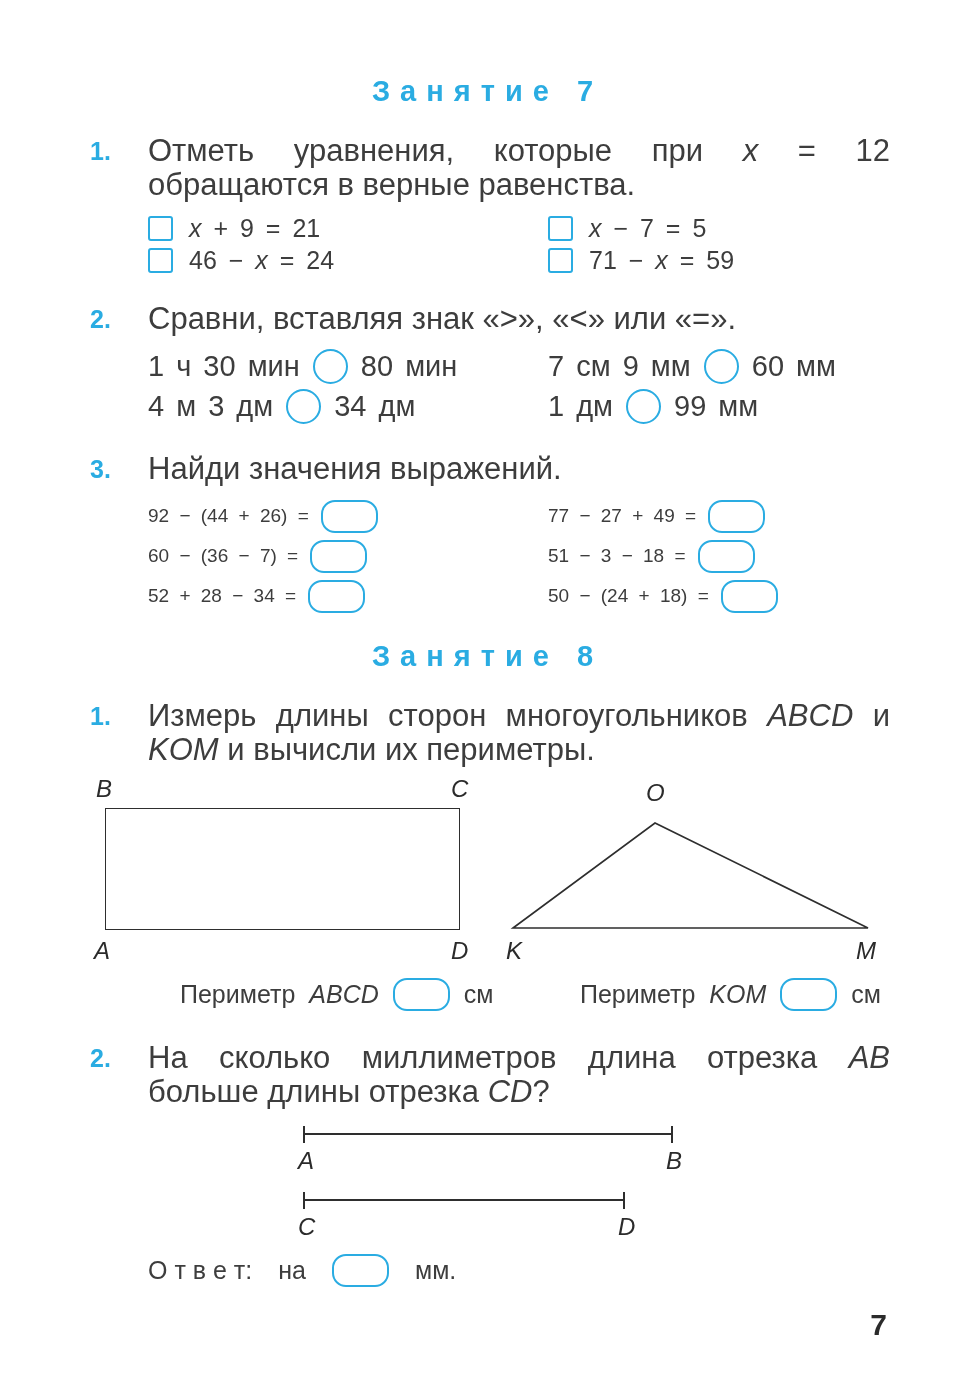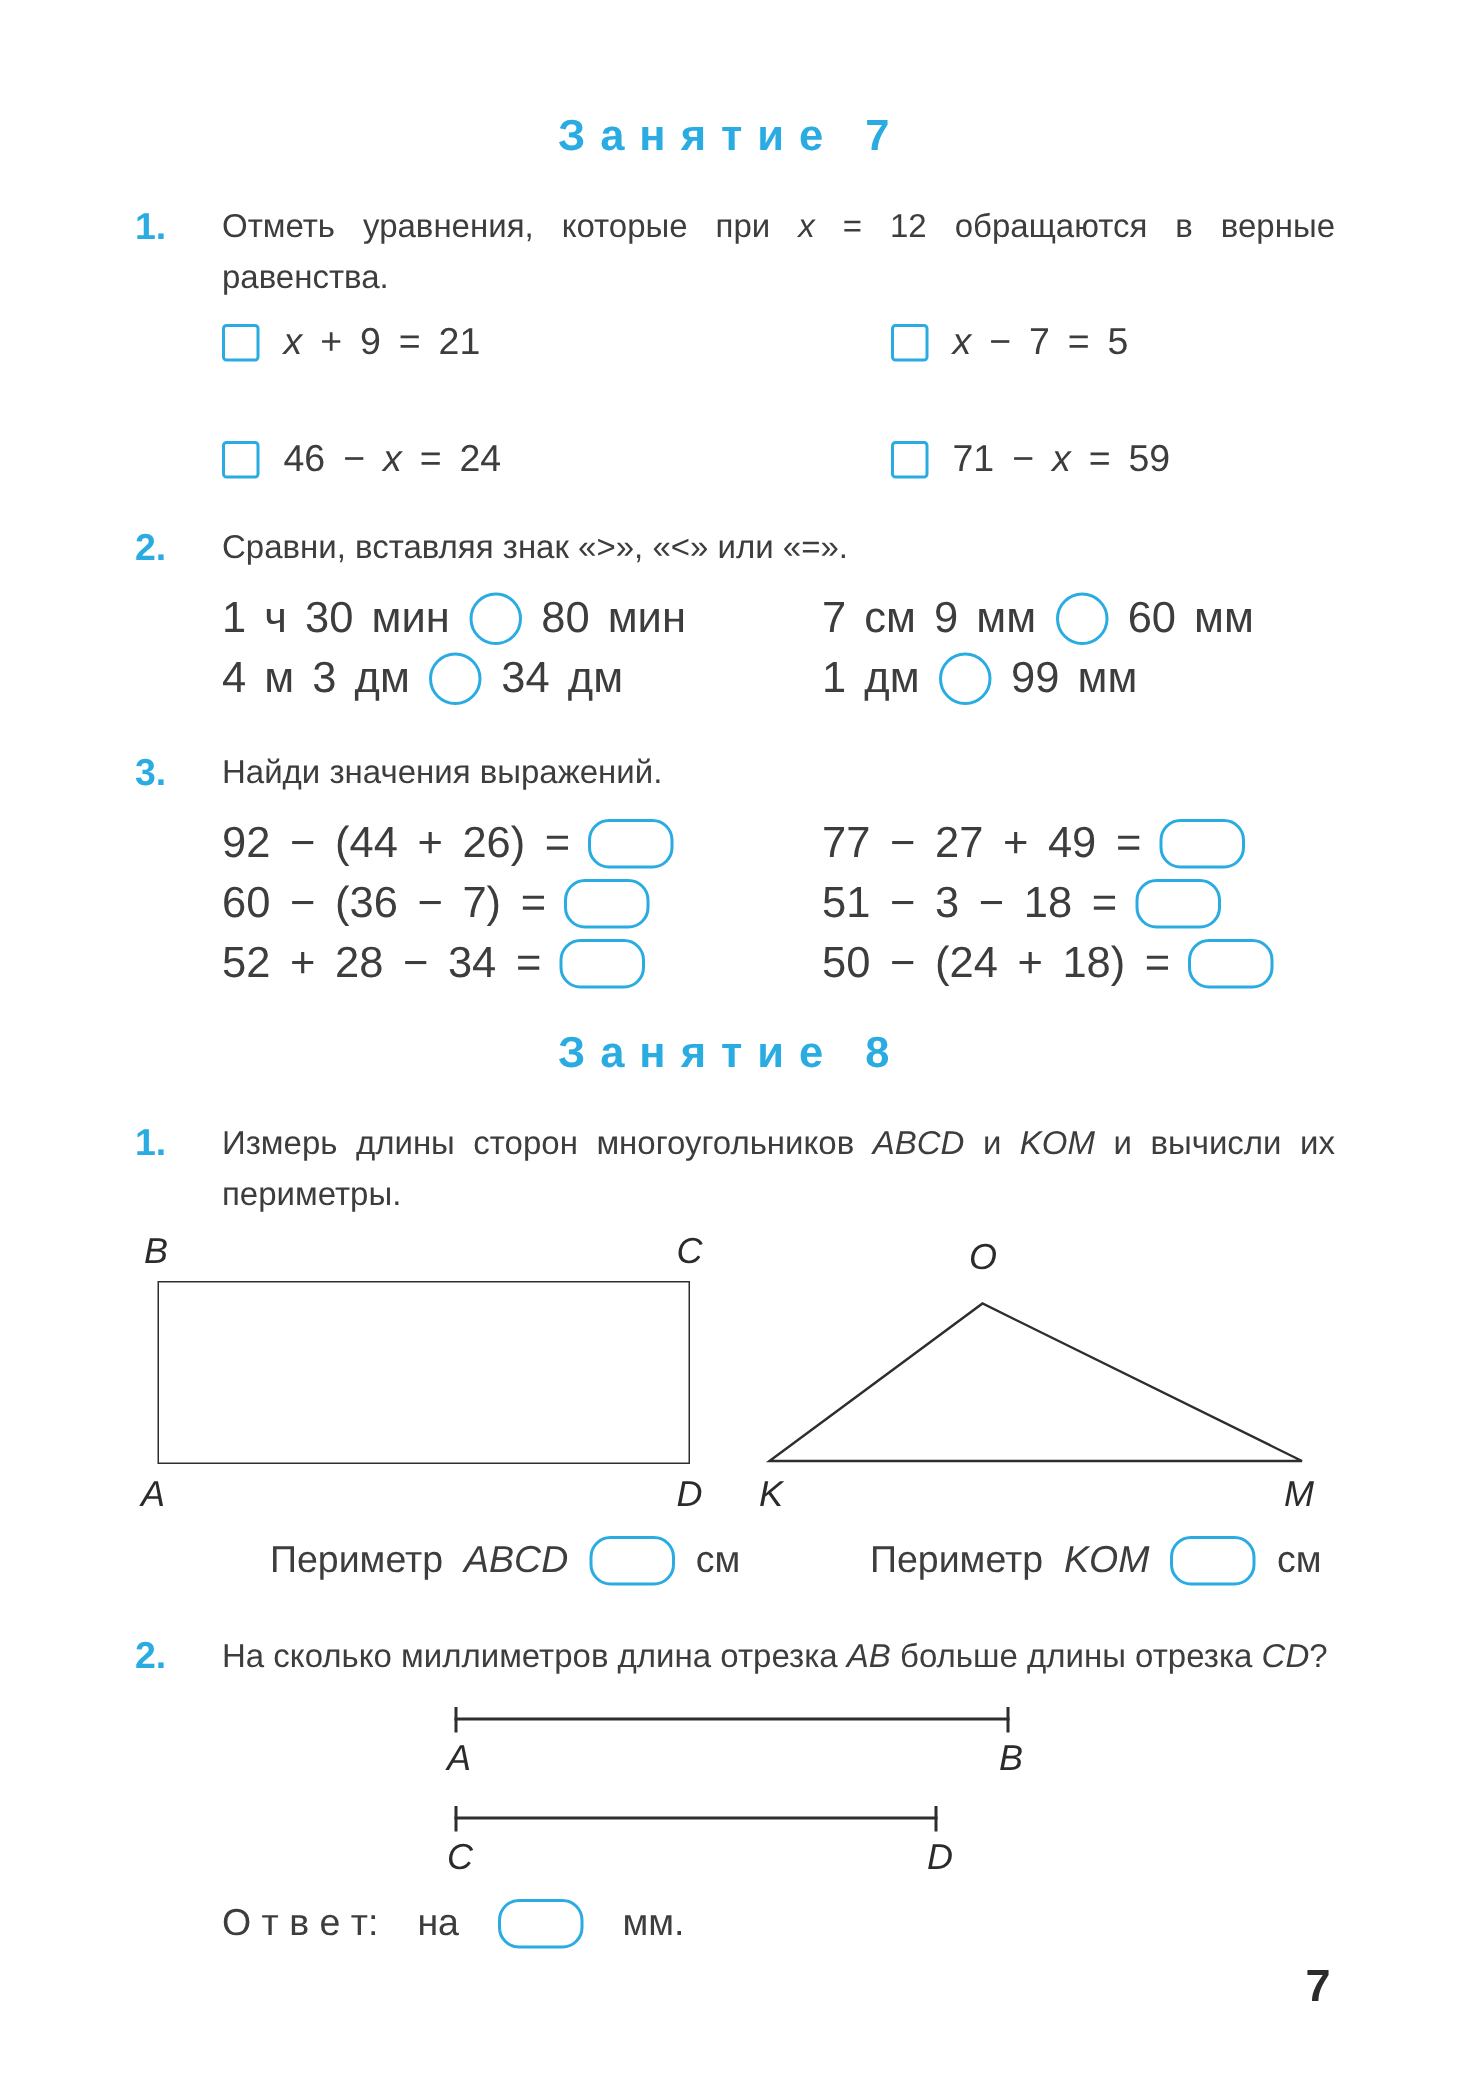--- a/index.html
+++ b/index.html
@@ -15,31 +15,31 @@
   }
   .lesson-title{
     color:var(--accent);font-weight:700;font-size:29px;
     text-align:center;letter-spacing:10px;
   }
   .t7{padding-top:75px;}
   .t8{margin-top:24px;}
   .task{display:flex;padding:0 85px 0 90px;margin-top:26px;}
   .task-num{width:58px;flex:none;color:var(--accent);font-weight:700;font-size:25px;line-height:34px;}
   .task-body{flex:1;min-width:0;}
-  .task-text{font-size:22px;line-height:34px;text-align:justify;}
+  .task-text{font-size:31px;line-height:34px;text-align:justify;}
   .var{font-style:italic;}
   .two-col{display:grid;grid-template-columns:400px 1fr;}
-  .eq-grid{margin-top:10px;grid-auto-rows:32px;gap:46px;}
+  .eq-grid{margin-top:10px;grid-auto-rows:32px;}
   .eq-item{display:flex;align-items:center;gap:16px;font-size:25px;word-spacing:5px;}
   .checkbox{width:25px;height:25px;border:2px solid var(--accent);border-radius:3px;flex:none;background:#fff;}
   .cmp-grid{margin-top:10px;grid-auto-rows:40px;}
   .cmp-item{display:flex;align-items:center;gap:13px;font-size:29px;word-spacing:4px;}
   .circle{width:35px;height:35px;border:2px solid var(--accent);border-radius:50%;flex:none;background:#fff;}
   .expr-grid{margin-top:10px;grid-auto-rows:40px;}
-  .expr-item{display:flex;align-items:center;gap:12px;font-size:29px;word-spacing:5px;}
+  .expr-item{display:flex;align-items:center;gap:12px;font-size:19px;word-spacing:5px;}
   .answer-box{width:57px;height:33px;border:2px solid var(--accent);border-radius:14px;flex:none;display:inline-block;background:#fff;}
   .figures{position:relative;height:194px;margin-top:8px;}
   .rect-fig{position:absolute;left:105px;top:33px;width:355px;height:122px;border:1.5px solid var(--line);}
   .tri-fig{position:absolute;left:505px;top:40px;}
   .fig-label{position:absolute;font-size:24px;font-style:italic;color:#2b2b2b;}
   .content-indent{padding:0 85px 0 148px;}
   .perim-row{margin-top:4px;margin-left:32px;}
   .perim-item{display:flex;align-items:center;gap:14px;font-size:25px;height:42px;}
   .segments{position:relative;height:124px;margin-top:10px;}
   .seg{position:absolute;height:0;border-top:2px solid var(--line);}

